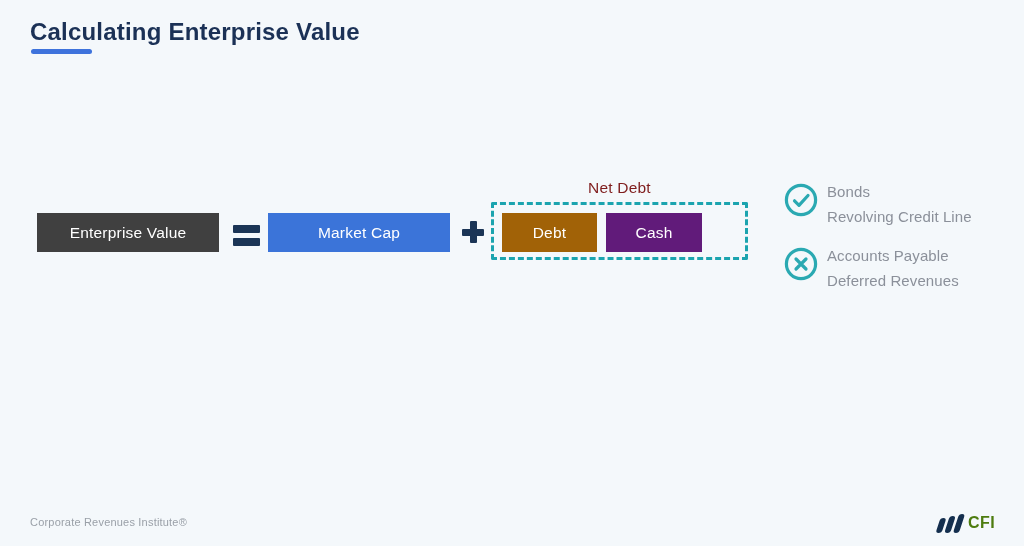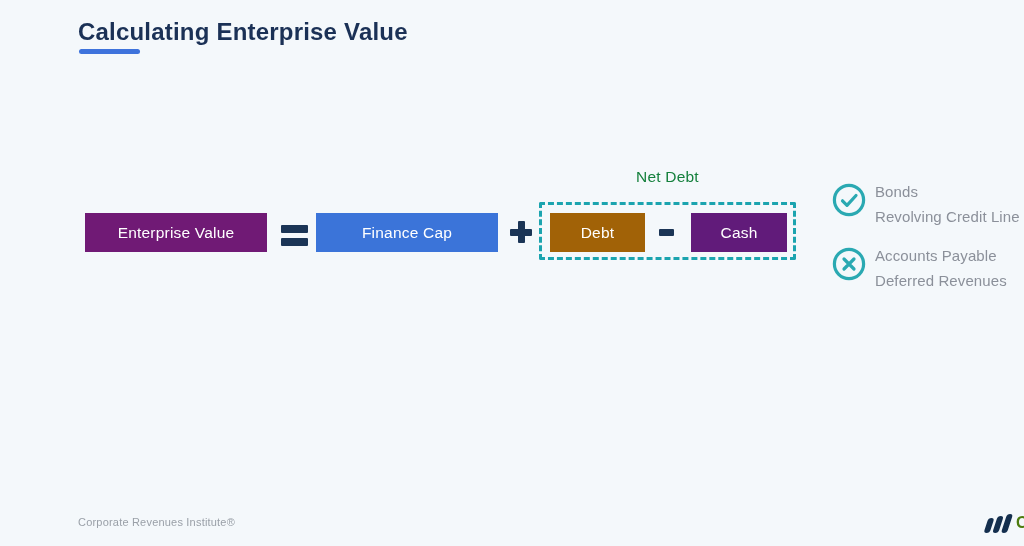--- a/index.html
+++ b/index.html
@@ -7,21 +7,20 @@
   body {
     font-family: "Liberation Sans", "DejaVu Sans", sans-serif;
     background: #f4f8fb;
     overflow: hidden;
   }
   .slide {
     position: relative;
     width: 860px;
     height: 546px;
     background: #f4f8fb;
-    margin-left: 48px;
   }
   .title {
     position: absolute;
     left: 30px; top: 18px;
     font-size: 24px;
     font-weight: 600;
     letter-spacing: 0.2px;
     color: #1b3156;
   }
   .title-accent {
@@ -32,24 +31,24 @@
     background: #3e73dc;
   }
   .fbox {
     position: absolute;
     top: 213px; height: 39px;
     display: flex; align-items: center; justify-content: center;
     color: #ffffff;
     font-size: 15.5px;
     letter-spacing: 0.2px;
   }
-  .box-ev      { left: 37px;  width: 182px; background: #701a75; }
+  .box-ev      { left: 37px;  width: 182px; background: #404040; }
   .box-market  { left: 268px; width: 182px; background: #3b74d9; }
   .box-debt    { left: 502px; width: 95px;  background: #a16207; }
-  .box-cash    { left: 643px; width: 96px;  background: #611b7a; }
+  .box-cash    { left: 606px; width: 96px;  background: #611b7a; }
 
   
   .op { position: absolute; }
   .op-equals { left: 233px; top: 225px; width: 27px; height: 21px; }
   .op-equals .bar {
     position: absolute; left: 0; width: 27px; height: 8px;
     background: #1b3556; border-radius: 1px;
   }
   .op-equals .bar.b1 { top: 0; }
   .op-equals .bar.b2 { bottom: 0; }
@@ -68,25 +67,25 @@
 
   .net-debt-group {
     position: absolute;
     left: 491px; top: 202px;
     width: 257px; height: 58px;
     border: 3px dashed #1ba4af;
     border-radius: 2px;
   }
   .net-debt-label {
     position: absolute;
-    left: 491px; top: 168px;
+    left: 491px; top: 179px;
     width: 257px;
     text-align: center;
     font-size: 15.5px;
-    color: #15803d;
+    color: #7f1d1d;
     letter-spacing: 0.2px;
   }
 
   .legend-row { position: absolute; left: 784px; }
   .legend-row.included { top: 183px; }
   .legend-row.excluded { top: 247px; }
   .legend-icon { position: absolute; left: 0; top: 0; width: 34px; height: 34px; }
   .legend-text {
     position: absolute; left: 43px; top: -3px;
     width: 220px;
@@ -137,21 +136,21 @@
   <div class="fbox box-ev">
     <span>Enterprise Value</span>
   </div>
 
   <div class="op op-equals" aria-label="=">
     <div class="bar b1"></div>
     <div class="bar b2"></div>
   </div>
 
   <div class="fbox box-market">
-    <span>Finance Cap</span>
+    <span>Market Cap</span>
   </div>
 
   <div class="op op-plus" aria-label="+">
     <div class="h"></div>
     <div class="v"></div>
   </div>
 
   <div class="net-debt-label">Net Debt</div>
   <div class="net-debt-group"></div>
 

